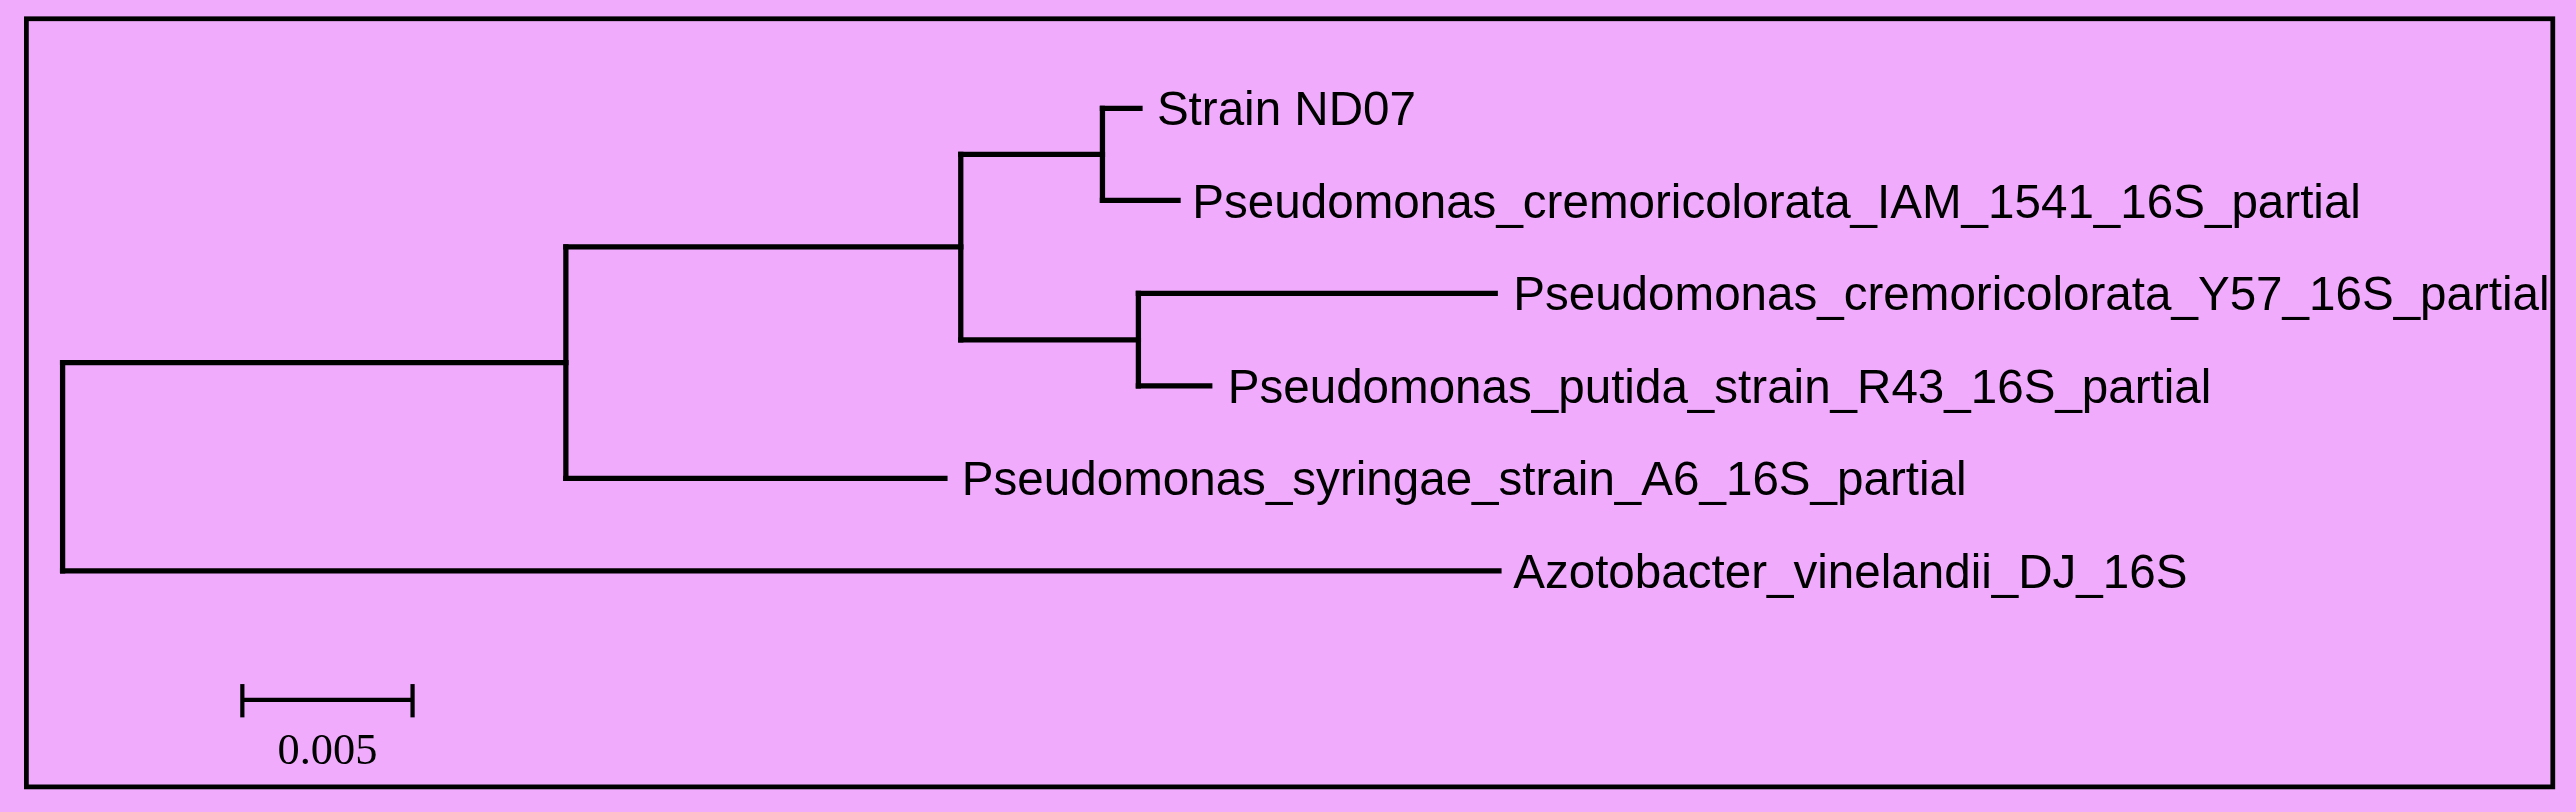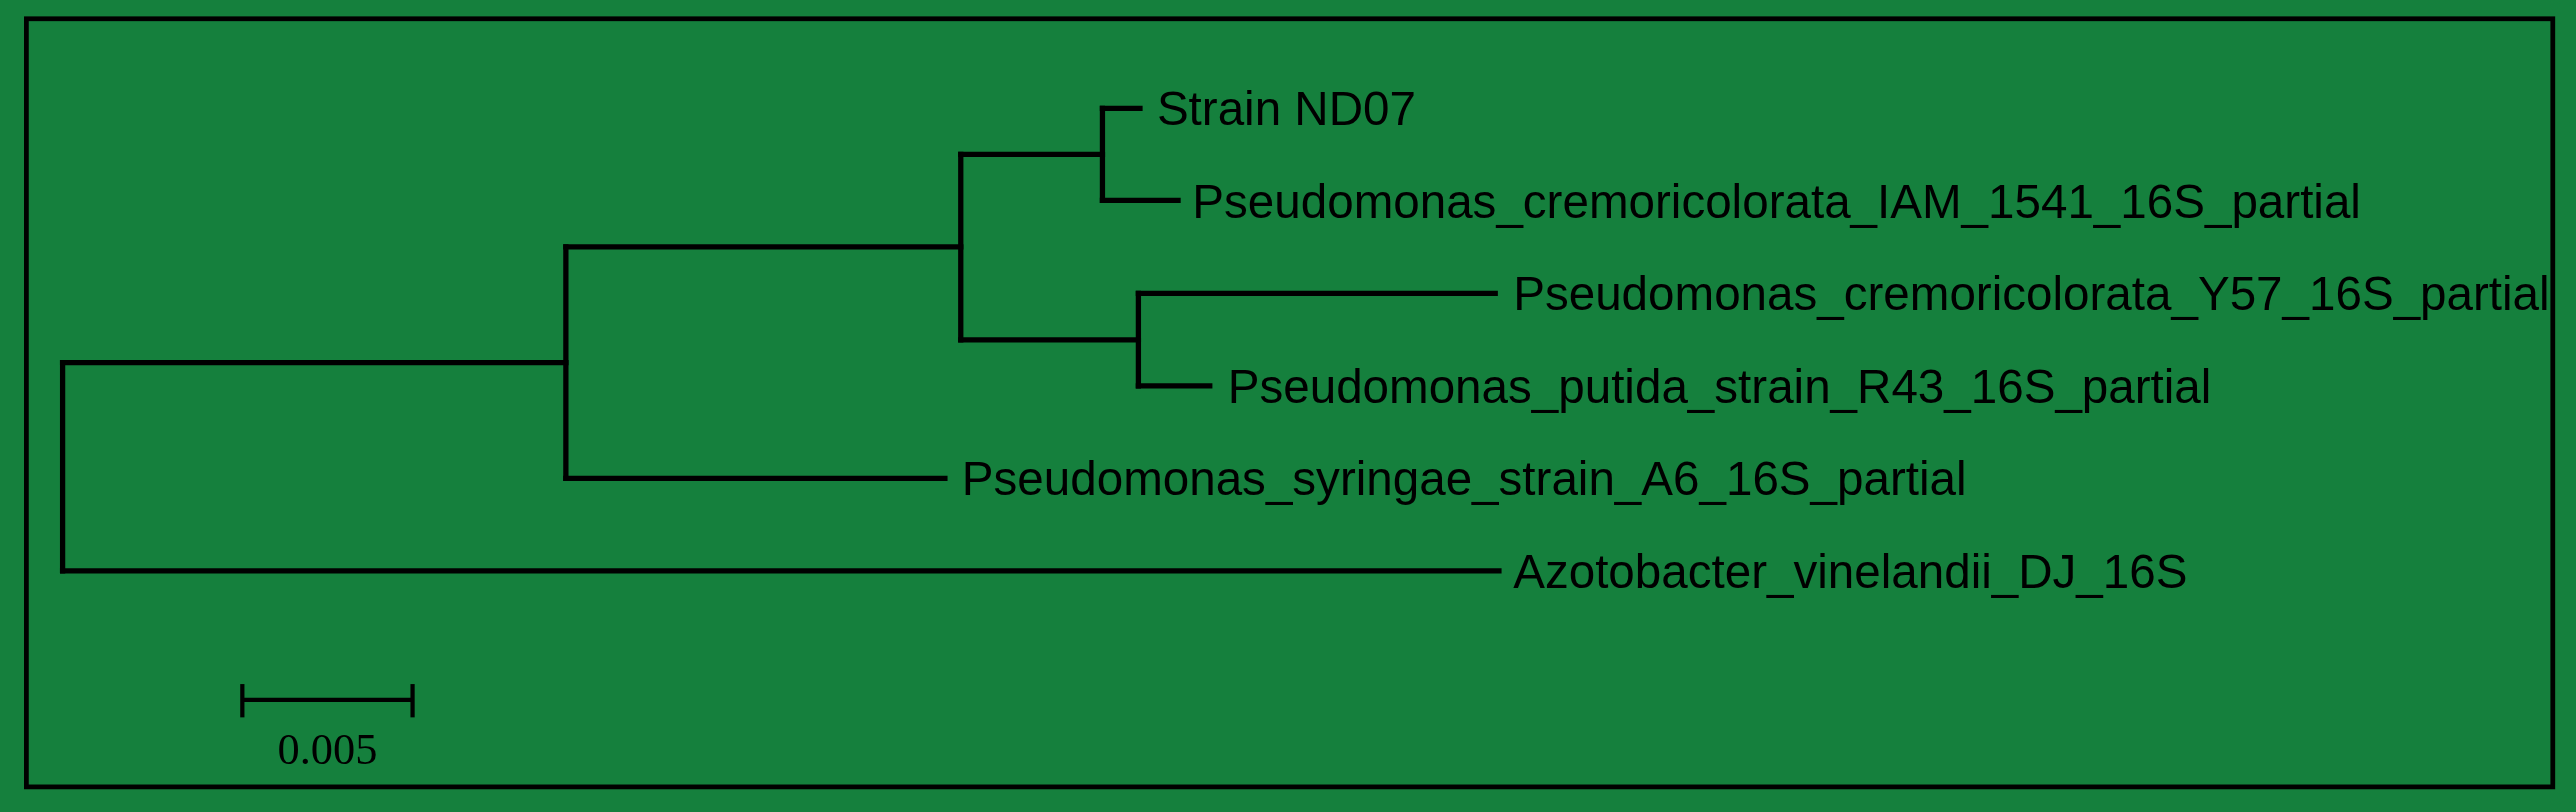--- a/index.html
+++ b/index.html
@@ -4,21 +4,21 @@
 <style>
   html, body {
     margin: 0;
     padding: 0;
     background: #ffffff;
   }
   #figure-root {
     position: relative;
     width: 2576px;
     height: 812px;
-    background: #15803d;
+    background: #f0abfc;
     overflow: hidden;
   }
   svg.tree-svg {
     position: absolute;
     left: 0;
     top: 0;
     display: block;
   }
   .branch {
     stroke: #000000;

